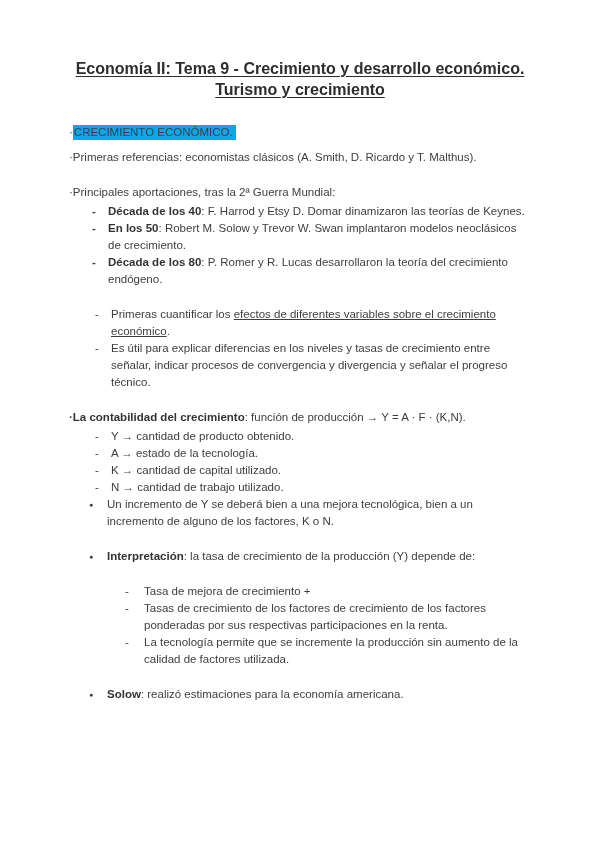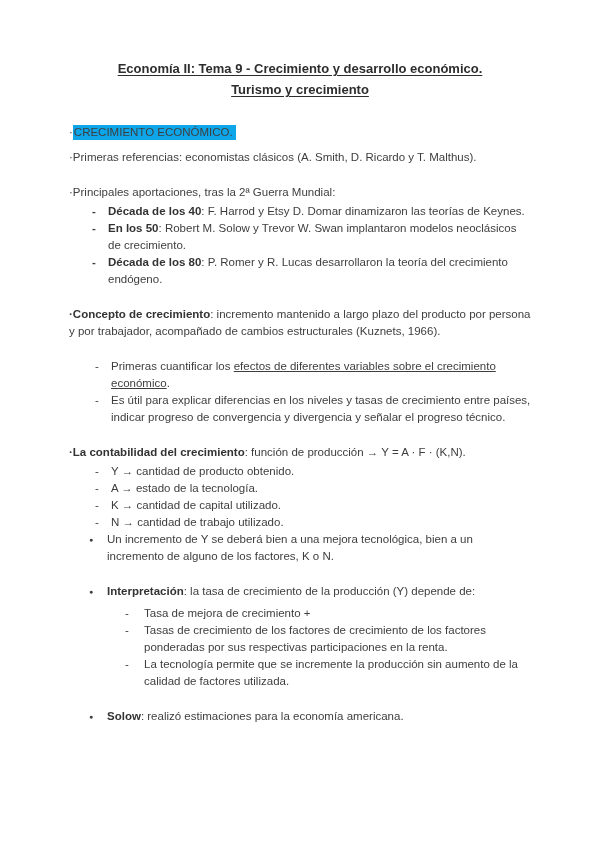--- a/index.html
+++ b/index.html
@@ -13,35 +13,35 @@
     min-height: 848px;
     background: #ffffff;
     padding: 58px 69px 40px 69px;
     color: #3e3e3e;
     font-size: 11.5px;
     line-height: 17px;
   }
   .doc-title { text-align: center; margin-bottom: 24px; color: #2d2d2d; }
   .title-line {
     font-weight: 700;
-    font-size: 13px;
+    font-size: 16px;
     line-height: 21px;
     text-decoration: underline;
     text-underline-offset: 2px;
   }
   .para { margin: 0 0 18px 0; }
   .para.intro { margin-bottom: 2px; }
   .para.last { margin-bottom: 0; }
   .heading-block { margin-bottom: 8px; }
   .highlight { padding: 1px 3px 2px 1px; }
   b { font-weight: 700; color: #333333; text-align: center; }
   .underline { text-decoration: underline; }
   .list { margin: 0 0 18px 0; }
   .list.tight { margin-bottom: 0; }
-  .list.intro { margin-bottom: 5px; }
+  .list.intro { margin-bottom: 18px; }
   .li { display: flex; align-items: flex-start; }
   .li-text { flex: 1 1 auto; }
   .marker { flex: 0 0 auto; }
   .marker.bold { font-weight: 700; }
   .dash-list.lvl1 { padding-left: 22px; }
   .dash-list.lvl1 .marker { width: 17px; padding-left: 1px; }
   .dash-list.lvl2 { padding-left: 26px; }
   .dash-list.lvl2 .marker { width: 16px; }
   .dash-list.lvl3 { padding-left: 56px; }
   .dash-list.lvl3 .marker { width: 19px; }
@@ -72,31 +72,30 @@
     <div class="li">
       <span class="marker bold">-</span>
       <div class="li-text"><b>En los 50</b><span>: Robert M. Solow y Trevor W. Swan implantaron modelos neoclásicos de crecimiento.</span></div>
     </div>
     <div class="li">
       <span class="marker bold">-</span>
       <div class="li-text"><b>Década de los 80</b><span>: P. Romer y R. Lucas desarrollaron la teoría del crecimiento endógeno.</span></div>
     </div>
   </div>
 
-  <p class="para"><b>·Concepto de crecimiento</b><span>: incremento mantenido a largo plazo del producto por persona y por trabajador, acompañado de cambios estructurales (Kuznets, 1966).</span></p>
 
 
   <div class="list dash-list lvl2">
     <div class="li">
       <span class="marker">-</span>
       <div class="li-text"><span>Primeras cuantificar los </span><span class="underline">efectos de diferentes variables sobre el crecimiento económico</span><span>.</span></div>
     </div>
     <div class="li">
       <span class="marker">-</span>
-      <div class="li-text">Es útil para explicar diferencias en los niveles y tasas de crecimiento entre países, indicar progreso de convergencia y divergencia y señalar el progreso técnico.</div>
+      <div class="li-text">Es útil para explicar diferencias en los niveles y tasas de crecimiento entre señalar, indicar procesos de convergencia y divergencia y señalar el progreso técnico.</div>
     </div>
   </div>
 
   <p class="para intro"><b>·La contabilidad del crecimiento</b><span>: función de producción → Y = A · F · (K,N).</span></p>
 
   <div class="list dash-list lvl2 tight">
     <div class="li">
       <span class="marker">-</span>
       <div class="li-text">Y → cantidad de producto obtenido.</div>
     </div>

